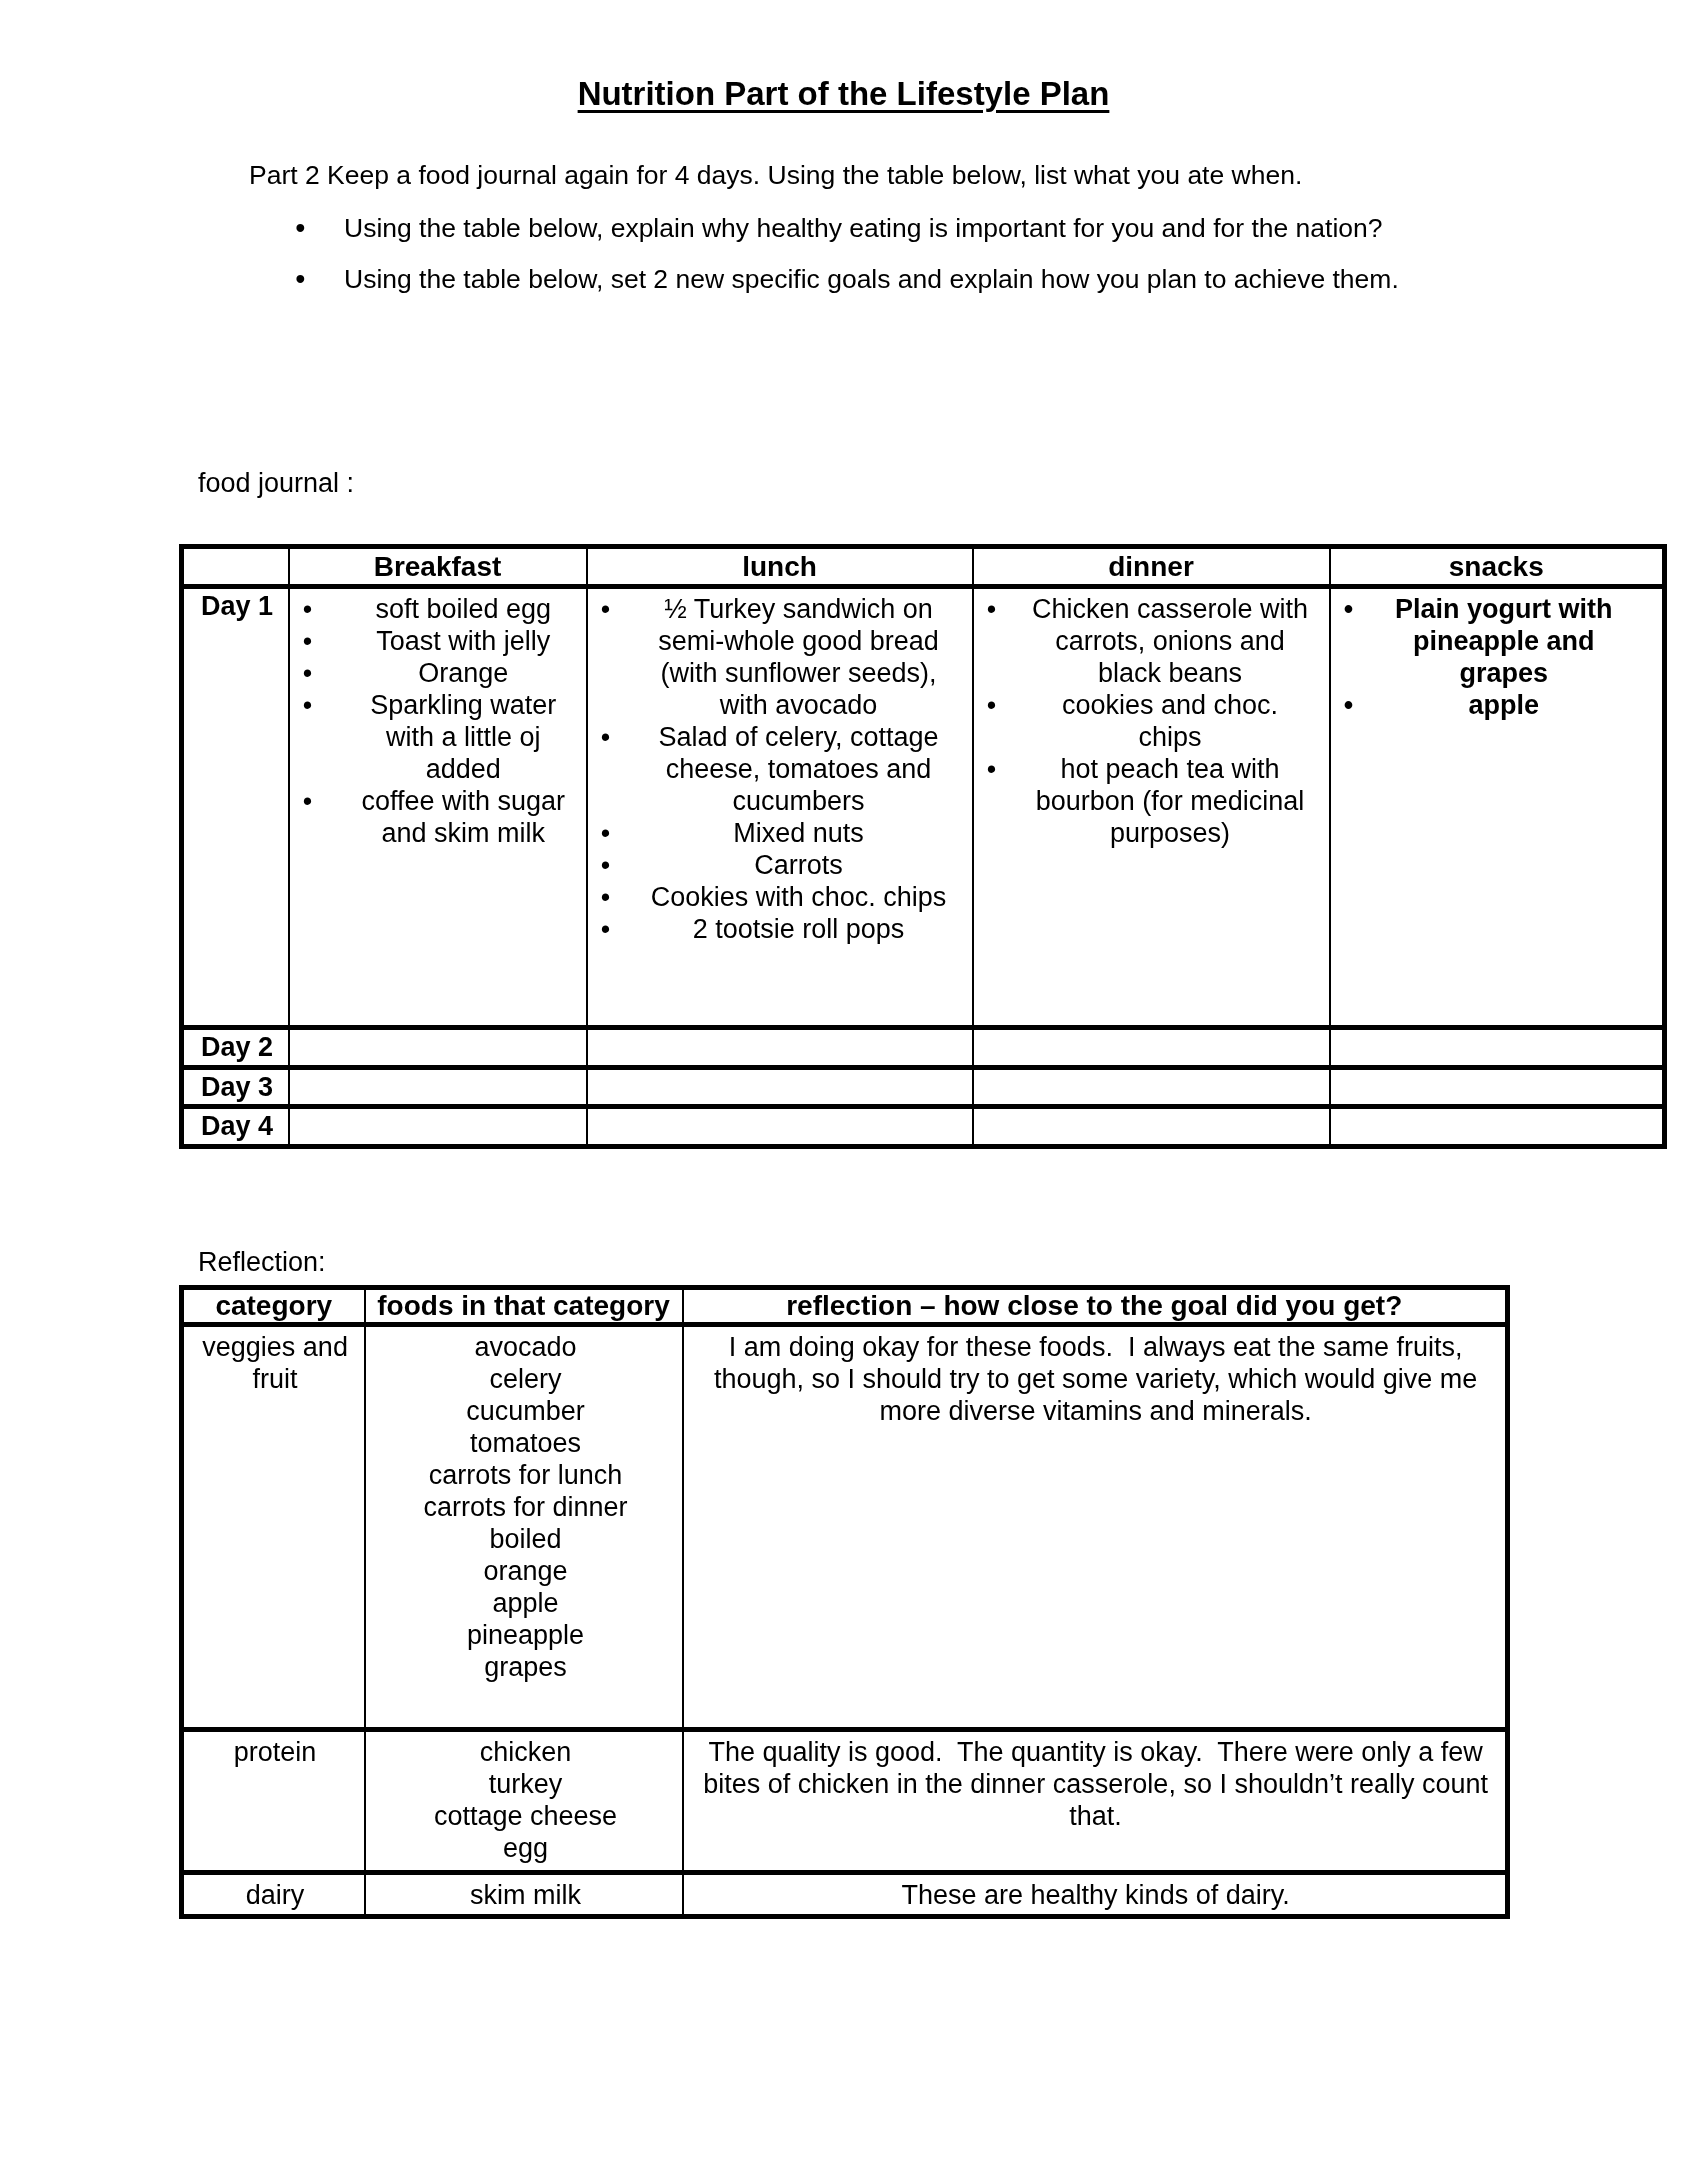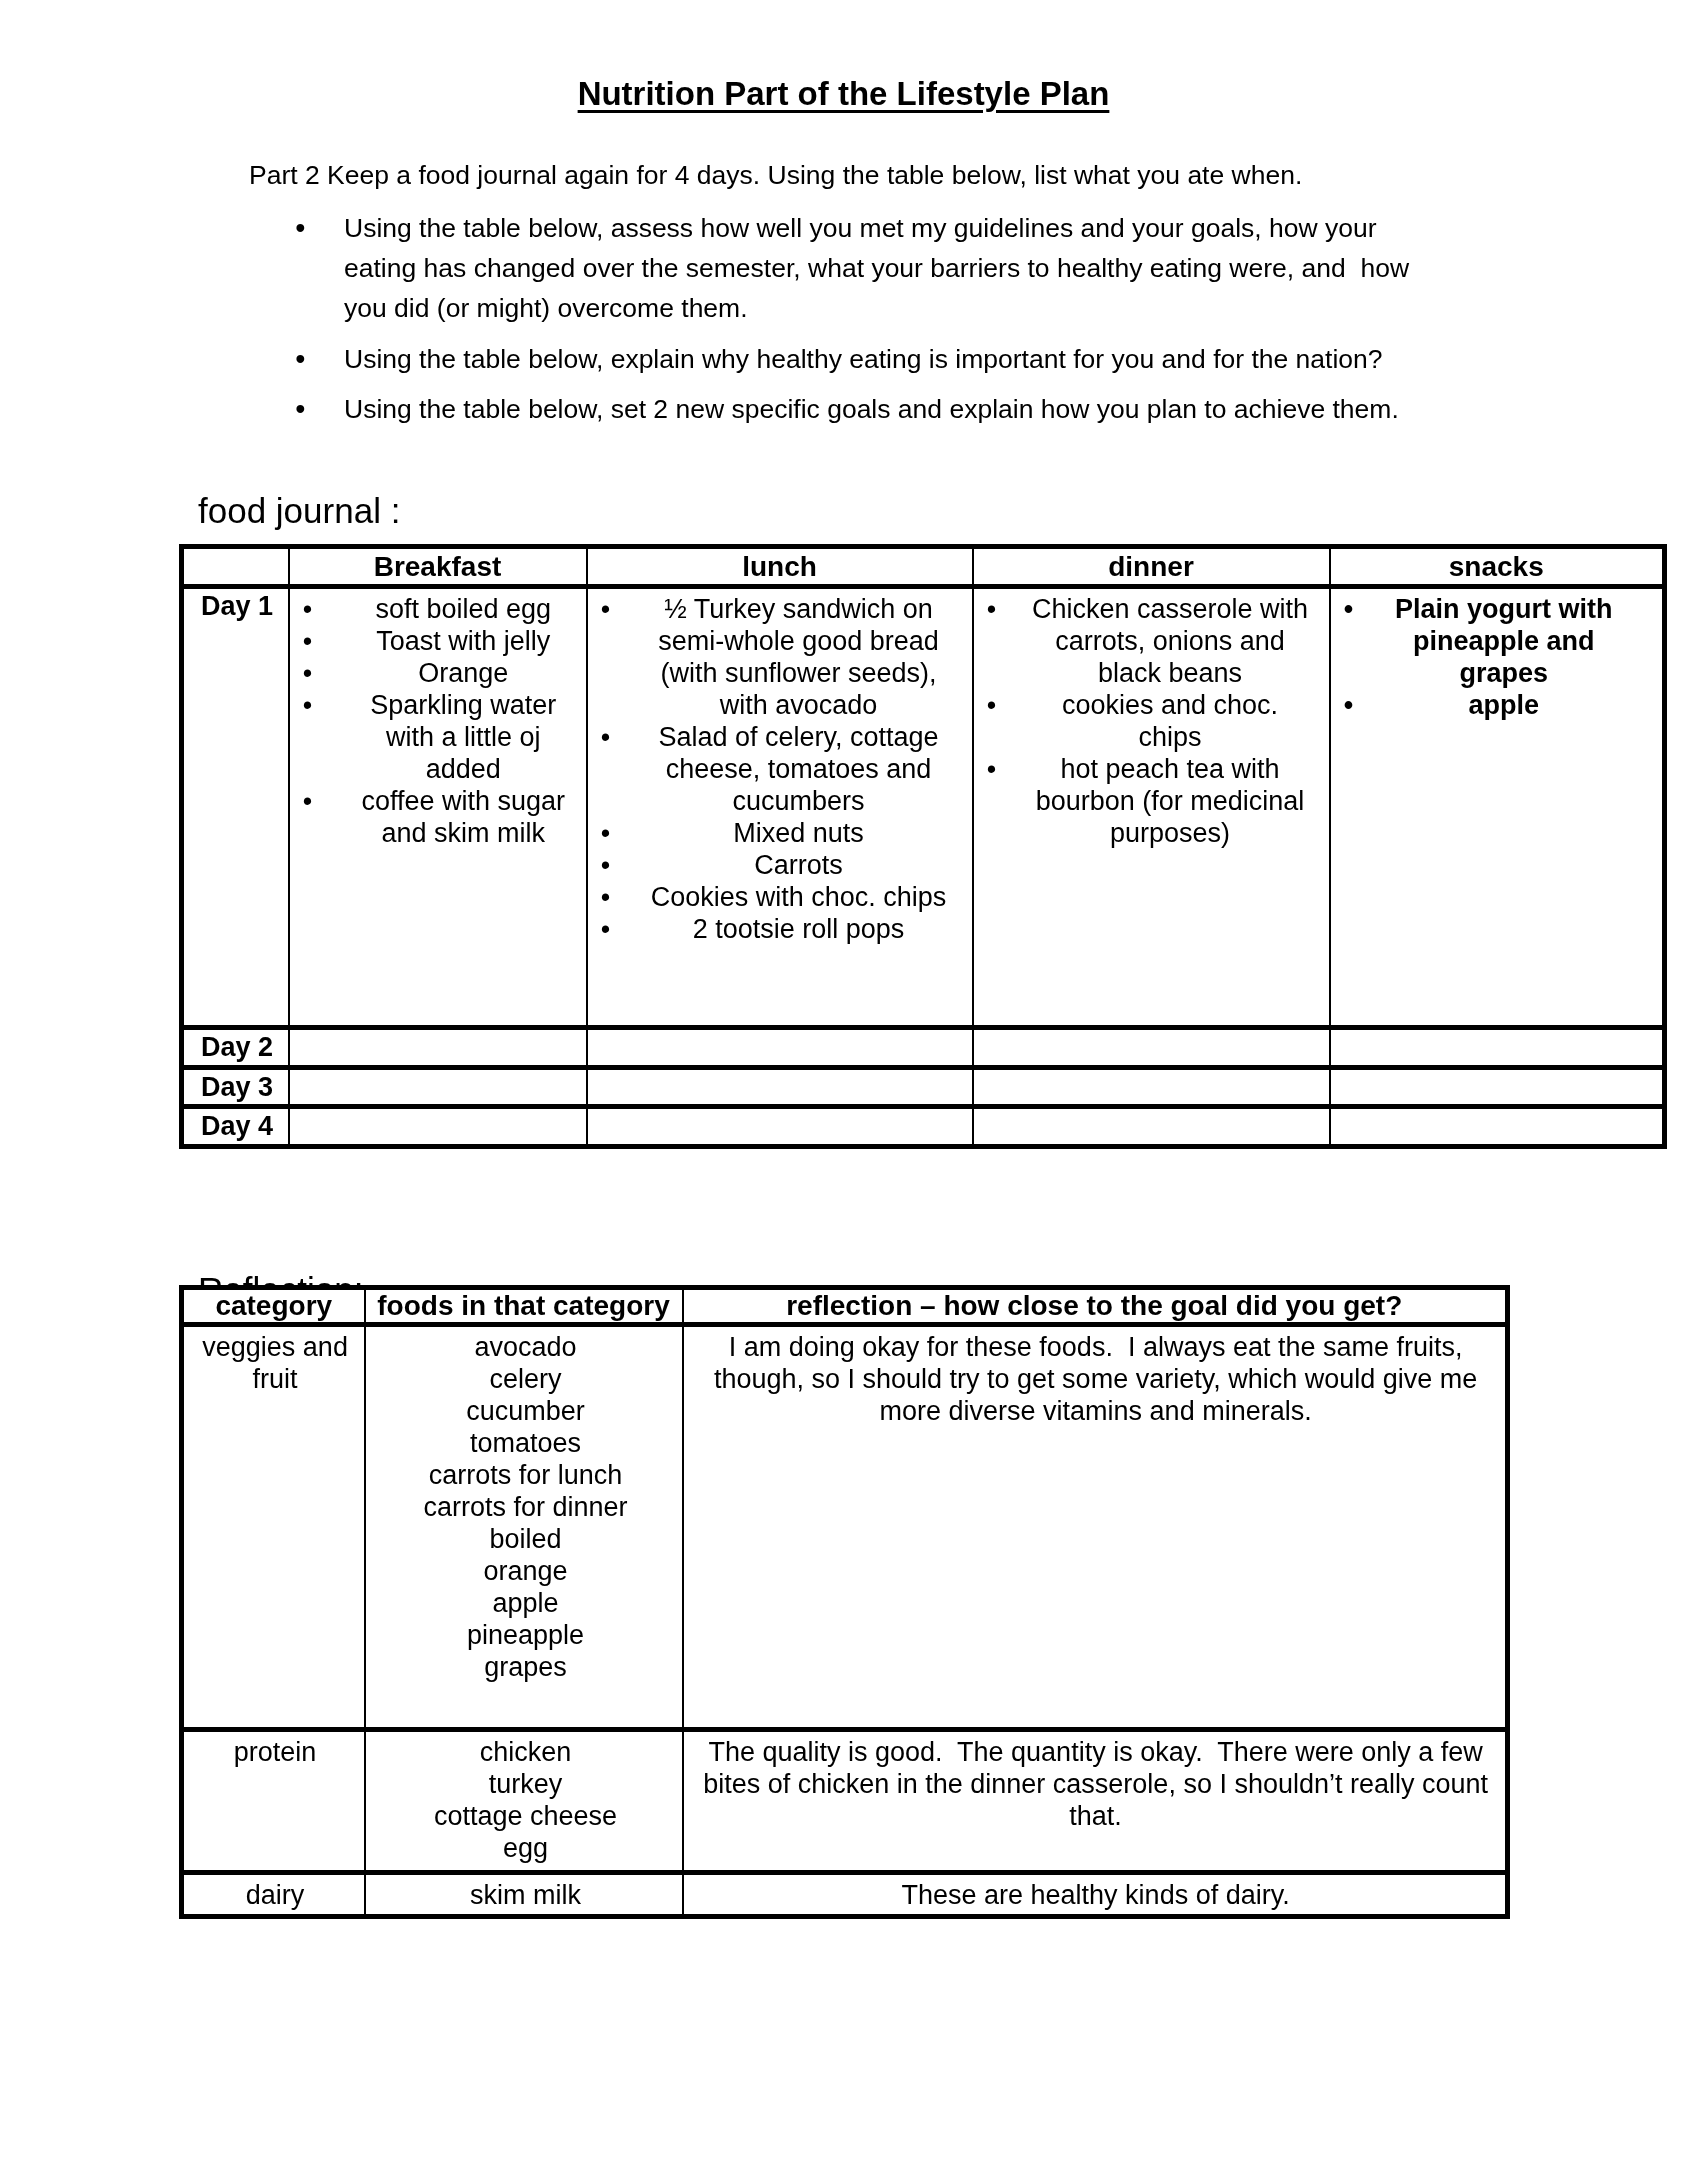--- a/index.html
+++ b/index.html
@@ -28,21 +28,21 @@
   .intro-bullets li {
     position:relative; padding-left:50px; max-width:1125px;
     font-size:26.5px; line-height:40px; margin-bottom:10.6px;
     white-space:pre-wrap;
   }
   .intro-bullets li::before {
     content:"\2022"; position:absolute; left:1.3px; top:0;
     font-size:29px;
   }
   .section-label {
-    position:absolute; font-size:35px; line-height:40px;margin-top:28px;
+    position:absolute; font-size:27px; line-height:40px;
   }
   #food-journal-label { top:463px; left:198px; }
   #reflection-label   { top:1242px; left:198px; }
 
   
   table { border-collapse:collapse; table-layout:fixed; background:#ffffff; }
   td, th {
     border-top:5.3px solid #000; border-bottom:5.3px solid #000;
     border-left:2.6px solid #000; border-right:2.6px solid #000;
     vertical-align:top; text-align:center;
@@ -85,21 +85,20 @@
 </head>
 <body>
 
 <div class="page">
 
   <div class="doc-title">Nutrition Part of the Lifestyle Plan</div>
 
   <div class="intro-para">Part 2 Keep a food journal again for 4 days. Using the table below, list what you ate when.</div>
 
   <ul class="intro-bullets">
-      <li>Using the table below, assess how well you met my guidelines and your goals, how your eating has changed over the semester, what your barriers to healthy eating were, and  how you did (or might) overcome them.</li>
       <li>Using the table below, explain why healthy eating is important for you and for the nation?</li>
       <li>Using the table below, set 2 new specific goals and explain how you plan to achieve them.</li>
     </ul>
 
   <div class="section-label" id="food-journal-label">food journal :</div>
 
   <table id="food-journal-table">
     <colgroup>
       <col style="width:107px">
         <col style="width:298px">

